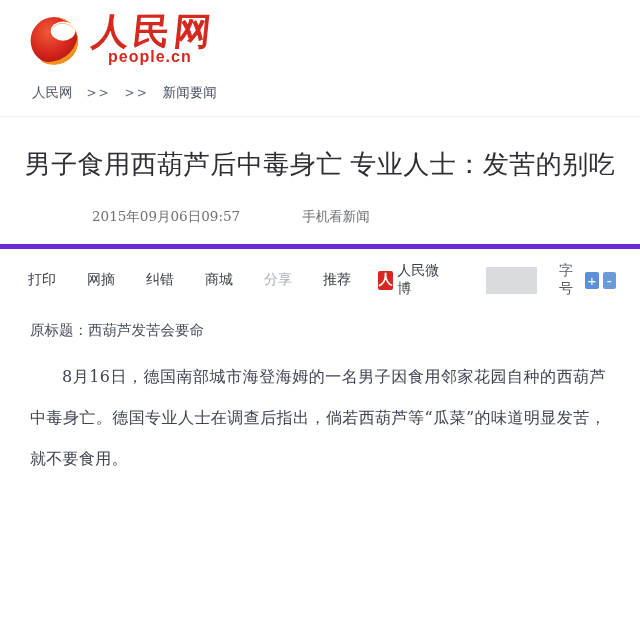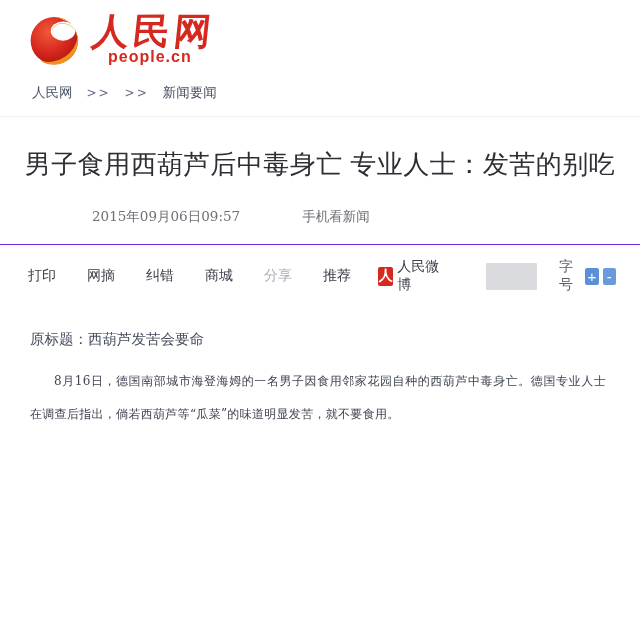--- a/index.html
+++ b/index.html
@@ -22,40 +22,40 @@
   .breadcrumb .sep{color:#6a7186;font-size:12px;letter-spacing:2px;}
   .crumb{cursor:pointer;}
   
   .article-title{margin-top:30px;text-align:center;font-size:26px;color:#2e2e34;
     letter-spacing:0.5px;font-family:"Liberation Sans",sans-serif;font-weight:normal;}
   .meta-row{display:flex;align-items:center;margin:26px 0 0 92px;gap:62px;
     font-family:"DejaVu Serif","Liberation Serif",serif;font-size:13.5px;color:#6d7075;}
   .meta-source{display:flex;}
   .meta-mobile{cursor:pointer;}
   
-  .toolbar{margin-top:18px;border-top:1px solid #6d28d9;padding:13px 24px 12px 28px;
+  .toolbar{margin-top:18px;border-top:5px solid #6d28d9;padding:13px 24px 12px 28px;
     display:flex;align-items:center;
     font-family:"DejaVu Serif","Liberation Serif",serif;font-size:14px;color:#3d4049;}
   .tool-item{margin-right:31px;cursor:pointer;white-space:nowrap;}
   .tool-item.light{color:#a9adb8;}
   .weibo{display:flex;align-items:center;margin-left:-4px;cursor:pointer;}
   .weibo-icon{width:19px;height:19px;background:#d5281e;border-radius:2px;color:#fff;
     display:flex;align-items:center;justify-content:center;font-size:14px;font-weight:bold;
     font-family:"DejaVu Serif",serif;margin-right:4px;}
   .tool-placeholder{width:62px;height:27px;background:#d9dbdf;border-radius:1px;margin-left:44px;}
   .font-size-group{display:flex;align-items:center;margin-left:22px;gap:1px;color:#565b68;}
   .fs-btn{width:17px;height:17px;background:#5b8fd8;border-radius:2px;color:#ffffff;
     display:flex;align-items:center;justify-content:center;font-size:15px;line-height:15px;
     font-family:"Liberation Sans",sans-serif;cursor:pointer;margin-left:3px;}
   .fs-btn.minus{background:#6b9ada;}
   
   .article-body{padding:4px 30px 0 30px;
     font-family:"DejaVu Serif","Liberation Serif",serif;color:#3f4452;}
-  .orig-title{margin-top:20px;font-size:14.5px;color:#474d5c;}
-  .article-body p{font-size:12px;line-height:33px;text-indent:2em;margin:16px 4px 29px 0;
+  .orig-title{margin-top:7px;font-size:14.5px;color:#474d5c;}
+  .article-body p{font-size:16px;line-height:41px;text-indent:2em;margin:16px 4px 29px 0;
     letter-spacing:0.3px;text-align:justify;}
 </style>
 </head>
 <body>
 
 <div class="logo-row">
   <svg class="logo-swirl" viewBox="0 0 64 68" xmlns="http://www.w3.org/2000/svg">
     <defs>
       <radialGradient id="rg" cx="38%" cy="32%" r="78%">
         <stop offset="0%" stop-color="#ef5a38"></stop>

